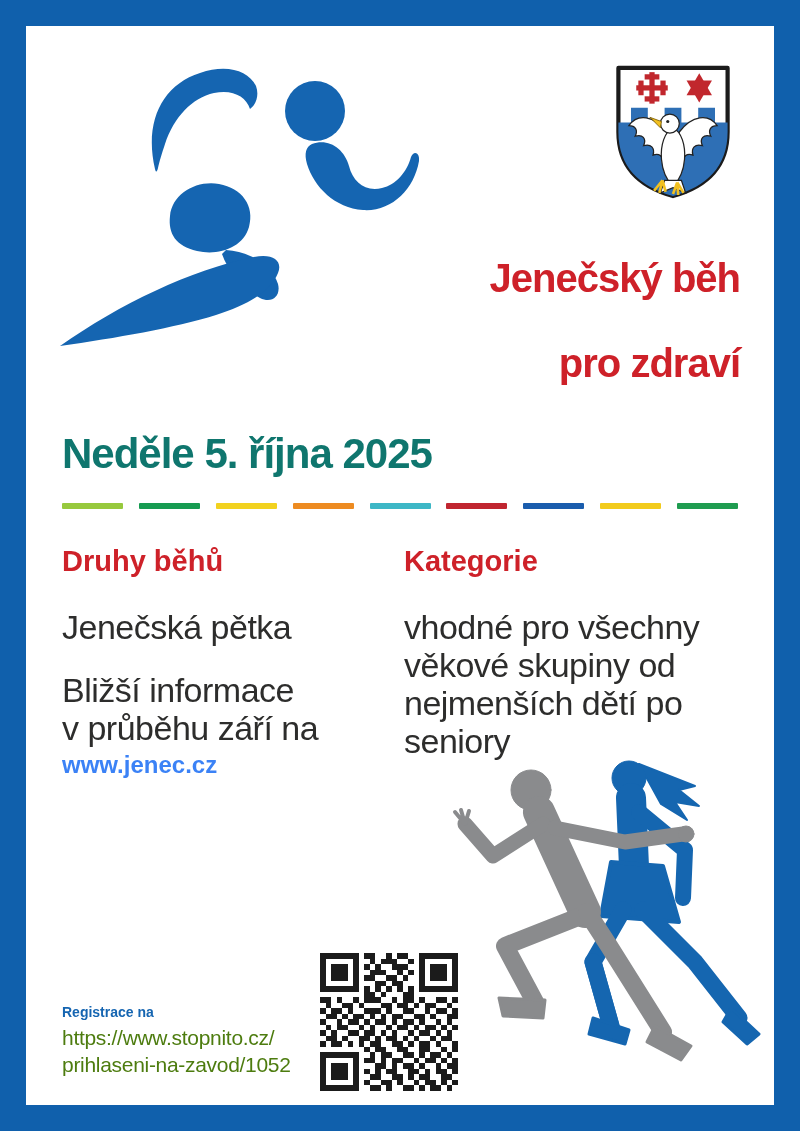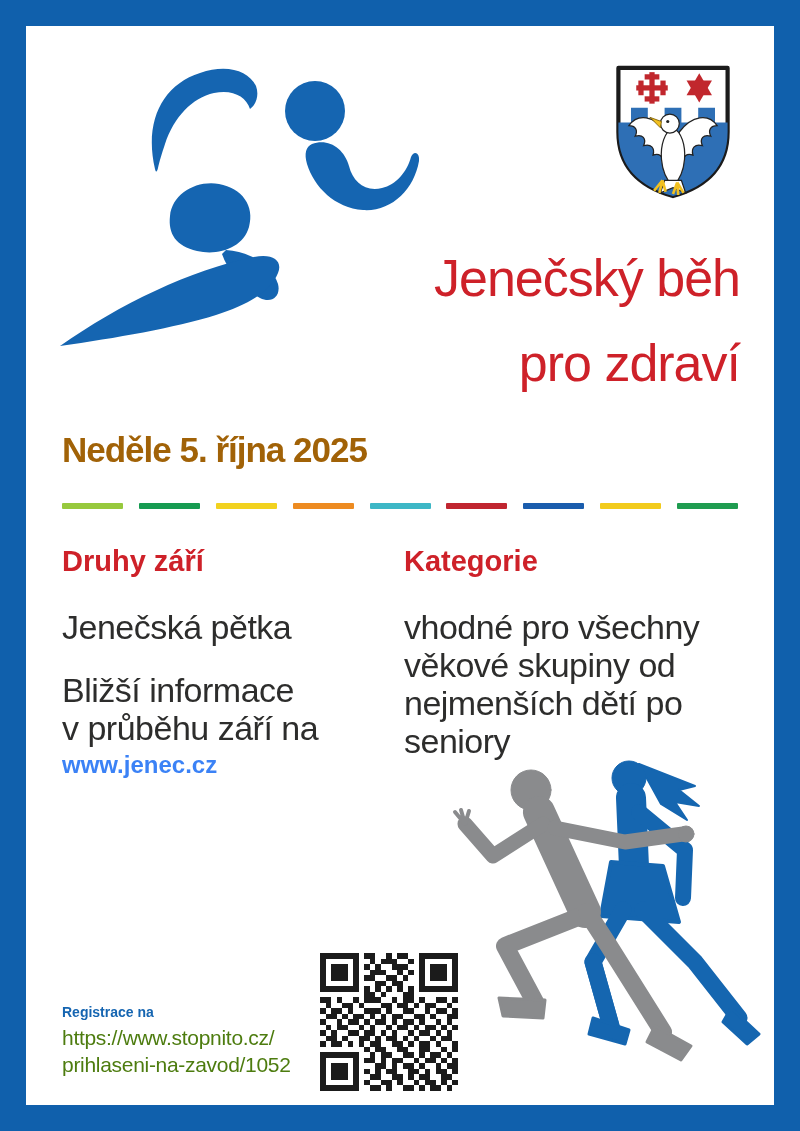--- a/index.html
+++ b/index.html
@@ -6,26 +6,26 @@
   .poster{
     position:relative; width:800px; height:1131px; background:#fff;
     font-family:"Liberation Sans", sans-serif; overflow:hidden;
     margin:0 auto;
   }
   .frame{position:absolute; inset:0; border:26px solid #1060AC; pointer-events:none;}
   .logo{position:absolute; left:58px; top:54px; width:365px; height:300px;}
   .crest{position:absolute; left:610px; top:62px; width:126px; height:140px;}
   .title{
     position:absolute; right:60px; top:236px; text-align:right;
-    color:#CE2129; font-weight:normal; font-size:52px; line-height:85px;
+    color:#CE2129; font-weight:bold; font-size:40px; line-height:85px;
     letter-spacing:-1px;
   }
   .date{
-    position:absolute; left:62px; top:430px; color:#a16207;
-    font-weight:bold; font-size:35px; letter-spacing:-1px;
+    position:absolute; left:62px; top:430px; color:#0f766e;
+    font-weight:bold; font-size:42px; letter-spacing:-1px;
   }
   .divider{
     position:absolute; left:62px; top:503px; width:676px; height:6px;
     display:flex; justify-content:space-between;
   }
   .dash{width:61px; height:6px; border-radius:1px;}
   .col-heading{color:#CE2129; font-weight:bold; font-size:29px; margin:0 0 30px 0;}
   .left-col{position:absolute; left:62px; top:545px; width:330px;}
   .right-col{position:absolute; left:404px; top:545px; width:350px;}
   .ml{white-space:pre-line;}
@@ -105,21 +105,21 @@
       <span class="dash" style="background: rgb(242, 210, 31);"></span>
       <span class="dash" style="background: rgb(237, 139, 33);"></span>
       <span class="dash" style="background: rgb(61, 183, 198);"></span>
       <span class="dash" style="background: rgb(192, 38, 48);"></span>
       <span class="dash" style="background: rgb(26, 93, 173);"></span>
       <span class="dash" style="background: rgb(242, 203, 29);"></span>
       <span class="dash" style="background: rgb(31, 156, 80);"></span>
     </div>
 
   <div class="left-col">
-    <div class="col-heading">Druhy září</div>
+    <div class="col-heading">Druhy běhů</div>
     <div class="body-text run-item ml">Jenečská pětka</div>
     <div class="body-text ml" style="margin-bottom:0;">Bližší informace
 v průběhu září na</div>
     <span class="site-link">www.jenec.cz</span>
   </div>
 
   <div class="right-col">
     <div class="col-heading">Kategorie</div>
     <div class="body-text ml">vhodné pro všechny
 věkové skupiny od

